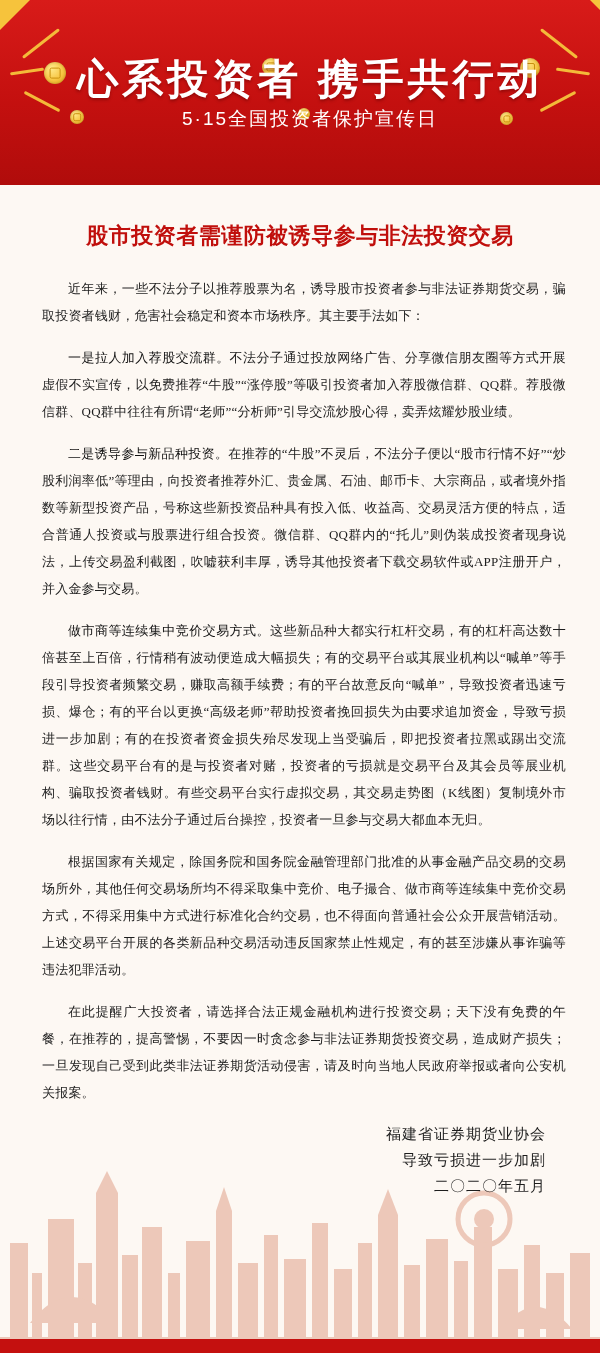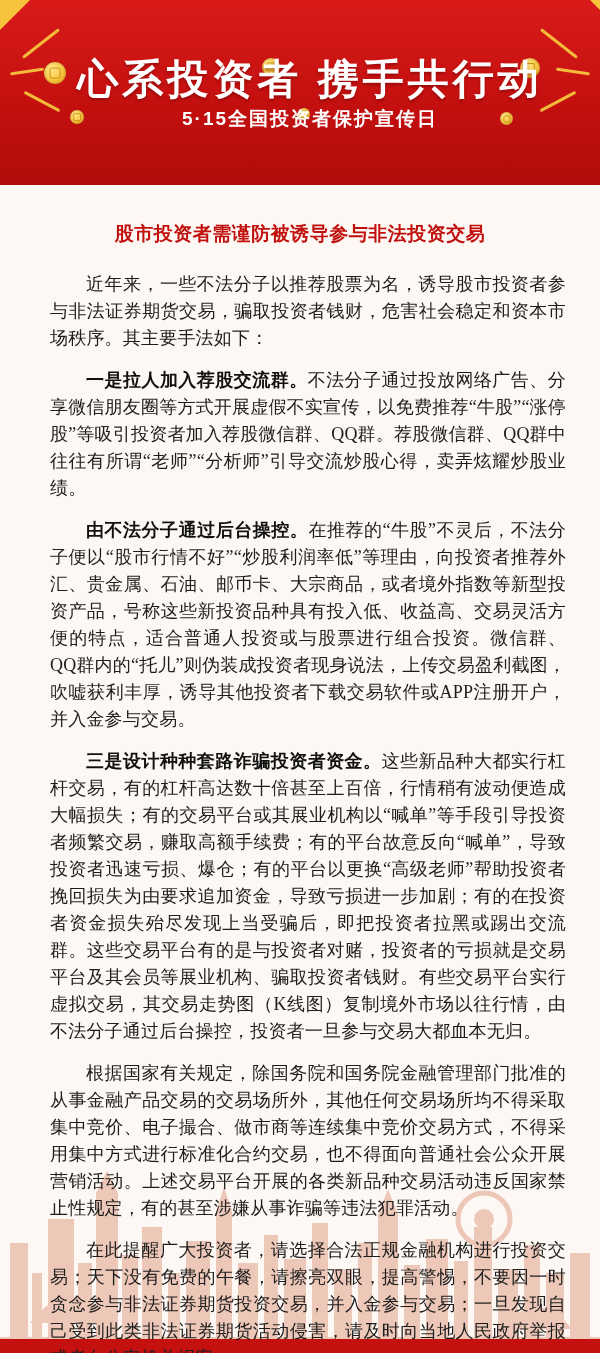--- a/index.html
+++ b/index.html
@@ -47,21 +47,21 @@
     line-height: 1;
     margin-top: 6px;
     text-shadow: 0 2px 3px rgba(90,0,0,.45);
     white-space: nowrap;
   }
   .banner-sub {
     margin-top: 6px;
     color: #ffffff;
     font-family: "Liberation Sans", "DejaVu Sans", sans-serif;
     font-size: 19px;
-    font-weight: bold;
+    font-weight: normal;
     letter-spacing: 2px;
     white-space: nowrap;
   }
   
   .coin {
     position: absolute;
     border-radius: 50%;
     background: radial-gradient(circle at 35% 30%, #ffe98a 0%, #f7c542 55%, #e0a312 100%);
     box-shadow: 0 0 3px rgba(0,0,0,.25) inset;
   }
@@ -90,35 +90,35 @@
   .content {
     position: relative;
     padding: 0 34px;
     z-index: 3;
   }
   .doc-title {
     margin: 36px 0 24px 0;
     text-align: center;
     color: #c00f0c;
     font-family: "Liberation Sans", "DejaVu Sans", sans-serif;
-    font-size: 19px;
+    font-size: 22px;
     font-weight: bold;
     letter-spacing: .5px;
   }
   p.para {
-    margin: 0 0 15px 16px;
-    font-size: 18px;
+    margin: 0 0 15px 8px;
+    font-size: 13px;
     line-height: 27px;
     color: #1d1d1d;
     text-align: justify;
     text-indent: 2em;
     letter-spacing: .2px;
   }
   p.para b {
-    font-weight: bold;
+    font-weight: normal;
     color: #111;
   }
   .signature {
     margin-top: 10px;
     text-align: right;
     padding-right: 20px;
     font-size: 15px;
     line-height: 26px;
     color: #1d1d1d;
     letter-spacing: 1px;
@@ -215,30 +215,30 @@
   <div class="content">
     <h1 class="doc-title">股市投资者需谨防被诱导参与非法投资交易</h1>
 
     <p class="para">
       <b></b><span>近年来，一些不法分子以推荐股票为名，诱导股市投资者参与非法证券期货交易，骗取投资者钱财，危害社会稳定和资本市场秩序。其主要手法如下：</span>
     </p>
     <p class="para">
       <b>一是拉人加入荐股交流群。</b><span>不法分子通过投放网络广告、分享微信朋友圈等方式开展虚假不实宣传，以免费推荐“牛股”“涨停股”等吸引投资者加入荐股微信群、QQ群。荐股微信群、QQ群中往往有所谓“老师”“分析师”引导交流炒股心得，卖弄炫耀炒股业绩。</span>
     </p>
     <p class="para">
-      <b>由不法分子通过后台操控。</b><span>在推荐的“牛股”不灵后，不法分子便以“股市行情不好”“炒股利润率低”等理由，向投资者推荐外汇、贵金属、石油、邮币卡、大宗商品，或者境外指数等新型投资产品，号称这些新投资品种具有投入低、收益高、交易灵活方便的特点，适合普通人投资或与股票进行组合投资。微信群、QQ群内的“托儿”则伪装成投资者现身说法，上传交易盈利截图，吹嘘获利丰厚，诱导其他投资者下载交易软件或APP注册开户，并入金参与交易。</span>
-    </p>
-    <p class="para">
-      <b>三是设计种种套路诈骗投资者资金。</b><span>这些新品种大都实行杠杆交易，有的杠杆高达数十倍甚至上百倍，行情稍有波动便造成大幅损失；有的交易平台或其展业机构以“喊单”等手段引导投资者频繁交易，赚取高额手续费；有的平台故意反向“喊单”，导致投资者迅速亏损、爆仓；有的平台以更换“高级老师”帮助投资者挽回损失为由要求追加资金，导致亏损进一步加剧；有的在投资者资金损失殆尽发现上当受骗后，即把投资者拉黑或踢出交流群。这些交易平台有的是与投资者对赌，投资者的亏损就是交易平台及其会员等展业机构、骗取投资者钱财。有些交易平台实行虚拟交易，其交易走势图（K线图）复制境外市场以往行情，由不法分子通过后台操控，投资者一旦参与交易大都血本无归。</span>
+      <b>二是诱导参与新品种投资。</b><span>在推荐的“牛股”不灵后，不法分子便以“股市行情不好”“炒股利润率低”等理由，向投资者推荐外汇、贵金属、石油、邮币卡、大宗商品，或者境外指数等新型投资产品，号称这些新投资品种具有投入低、收益高、交易灵活方便的特点，适合普通人投资或与股票进行组合投资。微信群、QQ群内的“托儿”则伪装成投资者现身说法，上传交易盈利截图，吹嘘获利丰厚，诱导其他投资者下载交易软件或APP注册开户，并入金参与交易。</span>
+    </p>
+    <p class="para">
+      <b>做市商等连续集中竞价交易方式。</b><span>这些新品种大都实行杠杆交易，有的杠杆高达数十倍甚至上百倍，行情稍有波动便造成大幅损失；有的交易平台或其展业机构以“喊单”等手段引导投资者频繁交易，赚取高额手续费；有的平台故意反向“喊单”，导致投资者迅速亏损、爆仓；有的平台以更换“高级老师”帮助投资者挽回损失为由要求追加资金，导致亏损进一步加剧；有的在投资者资金损失殆尽发现上当受骗后，即把投资者拉黑或踢出交流群。这些交易平台有的是与投资者对赌，投资者的亏损就是交易平台及其会员等展业机构、骗取投资者钱财。有些交易平台实行虚拟交易，其交易走势图（K线图）复制境外市场以往行情，由不法分子通过后台操控，投资者一旦参与交易大都血本无归。</span>
     </p>
     <p class="para">
       <b></b><span>根据国家有关规定，除国务院和国务院金融管理部门批准的从事金融产品交易的交易场所外，其他任何交易场所均不得采取集中竞价、电子撮合、做市商等连续集中竞价交易方式，不得采用集中方式进行标准化合约交易，也不得面向普通社会公众开展营销活动。上述交易平台开展的各类新品种交易活动违反国家禁止性规定，有的甚至涉嫌从事诈骗等违法犯罪活动。</span>
     </p>
     <p class="para">
-      <b></b><span>在此提醒广大投资者，请选择合法正规金融机构进行投资交易；天下没有免费的午餐，请擦亮双眼，提高警惕，不要因一时贪念参与非法证券期货投资交易，并入金参与交易；一旦发现自己受到此类非法证券期货活动侵害，请及时向当地人民政府举报或者向公安机关报案。</span>
+      <b></b><span>在此提醒广大投资者，请选择合法正规金融机构进行投资交易；天下没有免费的午餐，在推荐的，提高警惕，不要因一时贪念参与非法证券期货投资交易，造成财产损失；一旦发现自己受到此类非法证券期货活动侵害，请及时向当地人民政府举报或者向公安机关报案。</span>
     </p>
 
     <div class="signature">
       <div>福建省证券期货业协会</div>
       <div>导致亏损进一步加剧</div>
       <div>二〇二〇年五月</div>
     </div>
   </div>
 
   <div class="footer-bar"></div>

